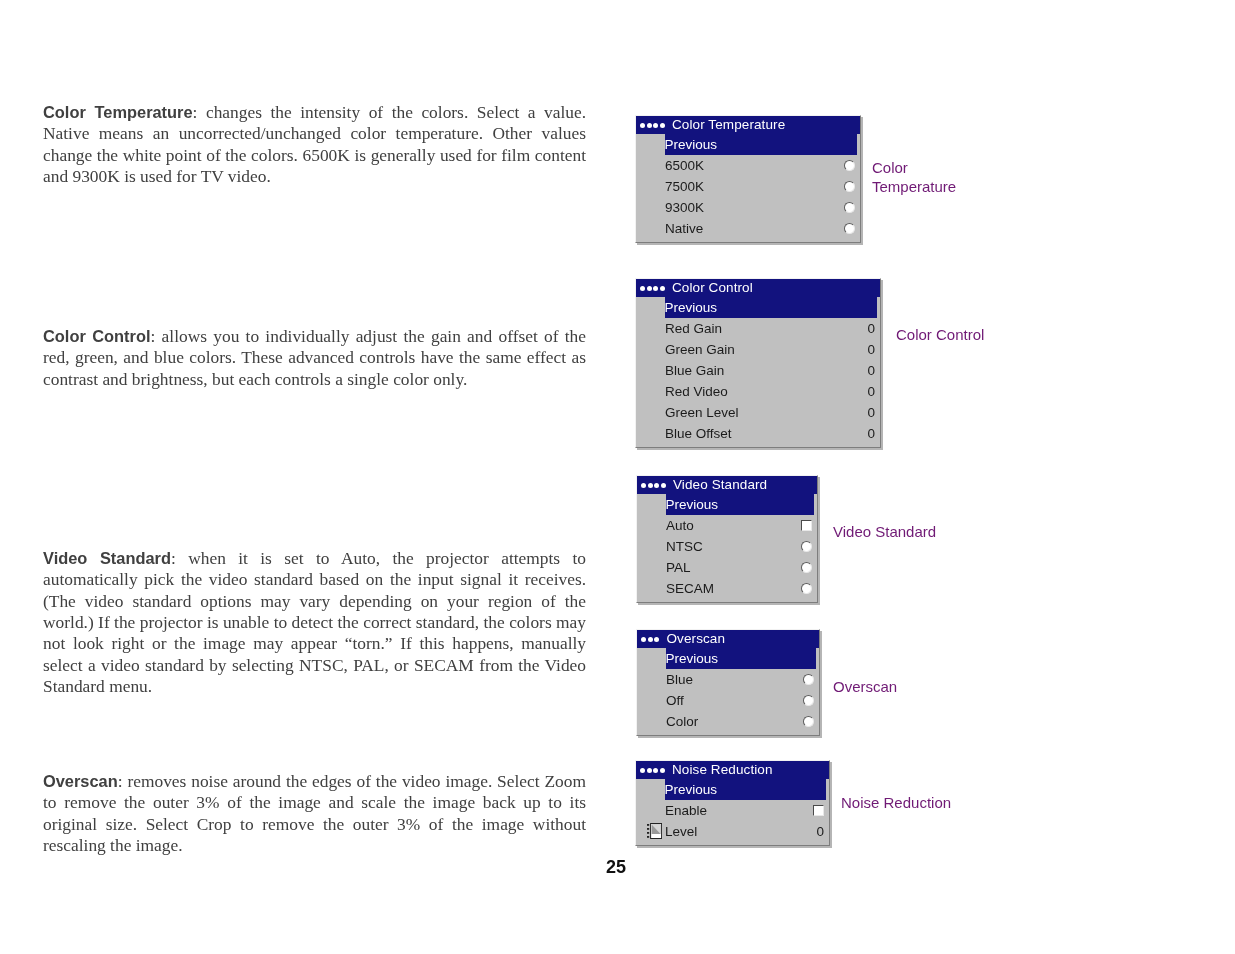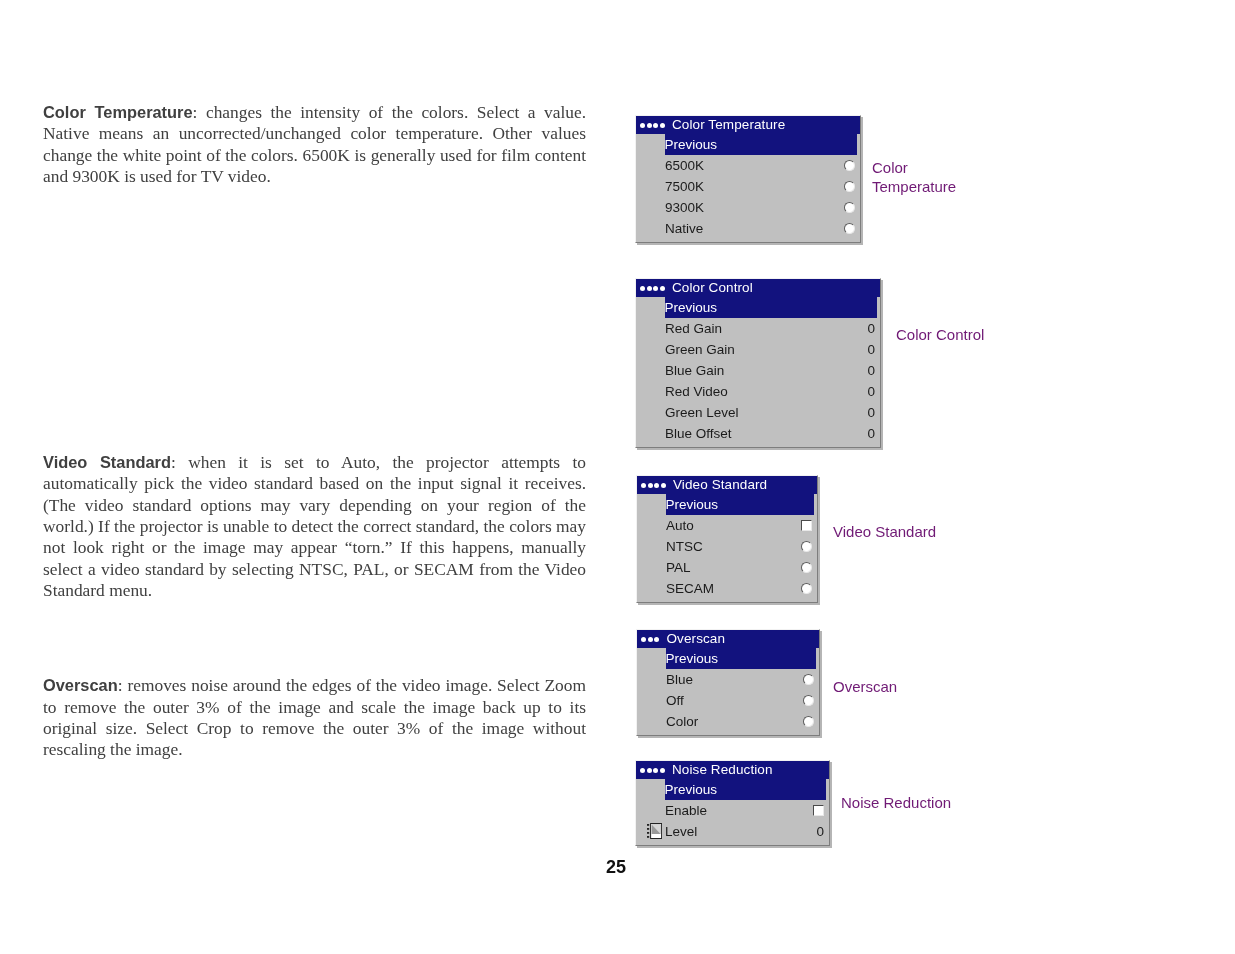--- a/index.html
+++ b/index.html
@@ -165,20 +165,23 @@
 <body>
 
 <div class="body-col">
 
   <p class="para">
     <span class="term">Color Temperature</span><span>: changes the intensity of the colors. Select a value. Native means an uncorrected/unchanged color temperature. Other values change the white point of the colors. 6500K is generally used for film content and 9300K is used for TV video.</span>
   </p>
 
   <div class="gap-a"></div>
 
+  <p class="para">
+    <span class="term">Color Control</span><span>: allows you to individually adjust the gain and offset of the red, green, and blue colors. These advanced controls have the same effect as contrast and brightness, but each controls a single color only.</span>
+  </p>
 
   <div class="gap-b"></div>
 
   <p class="para">
     <span class="term">Video Standard</span><span>: when it is set to Auto, the projector attempts to automatically pick the video standard based on the input signal it receives. (The video standard options may vary depending on your region of the world.) If the projector is unable to detect the correct standard, the colors may not look right or the image may appear “torn.” If this happens, manually select a video standard by selecting NTSC, PAL, or SECAM from the Video Standard menu.</span>
   </p>
 
   <div class="gap-c"></div>
 
   <p class="para">

